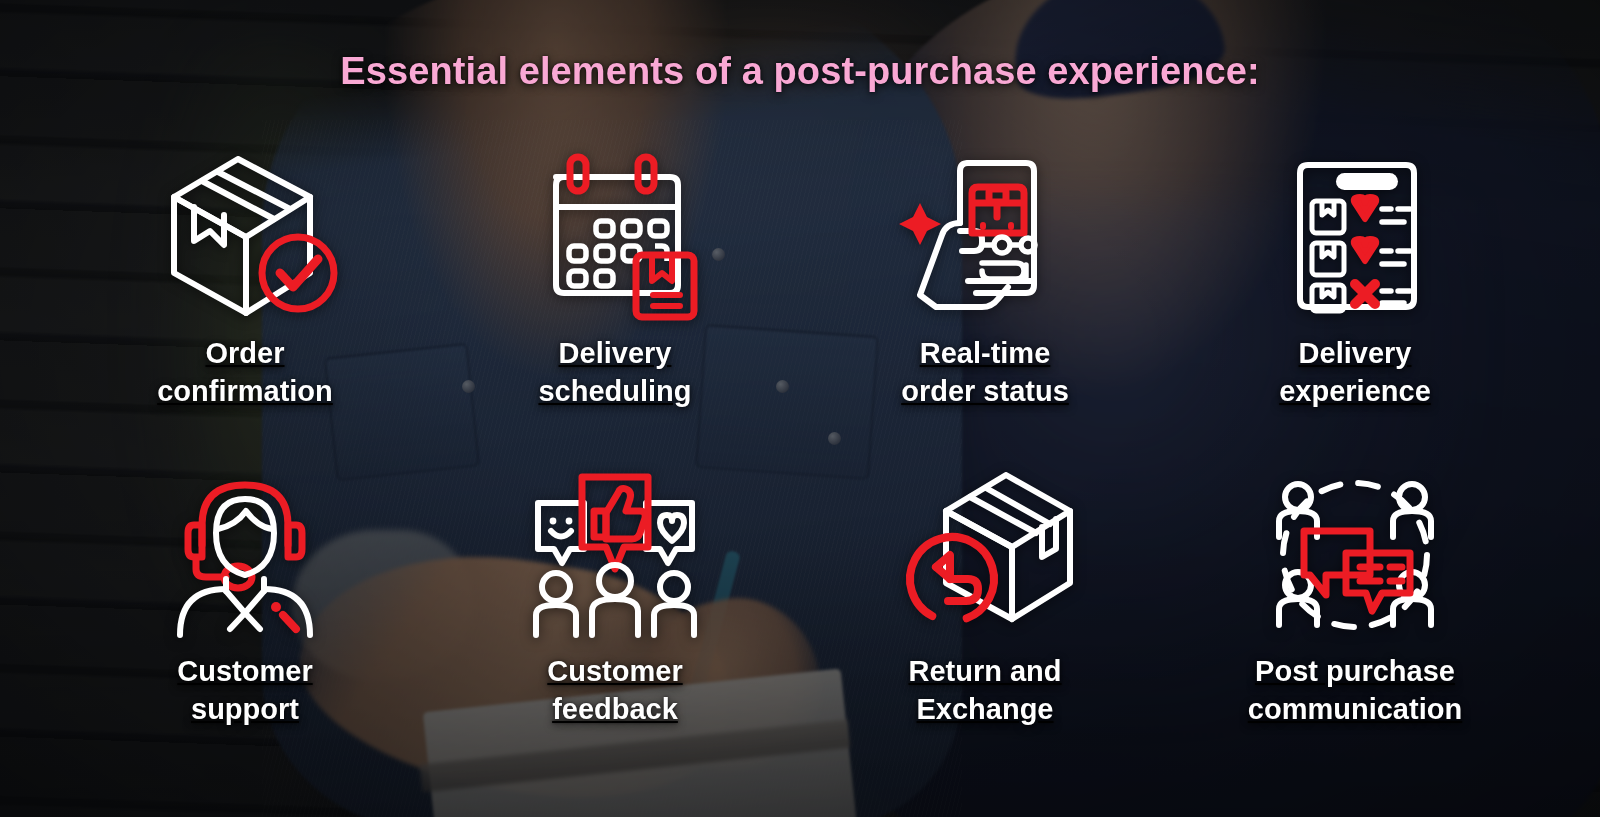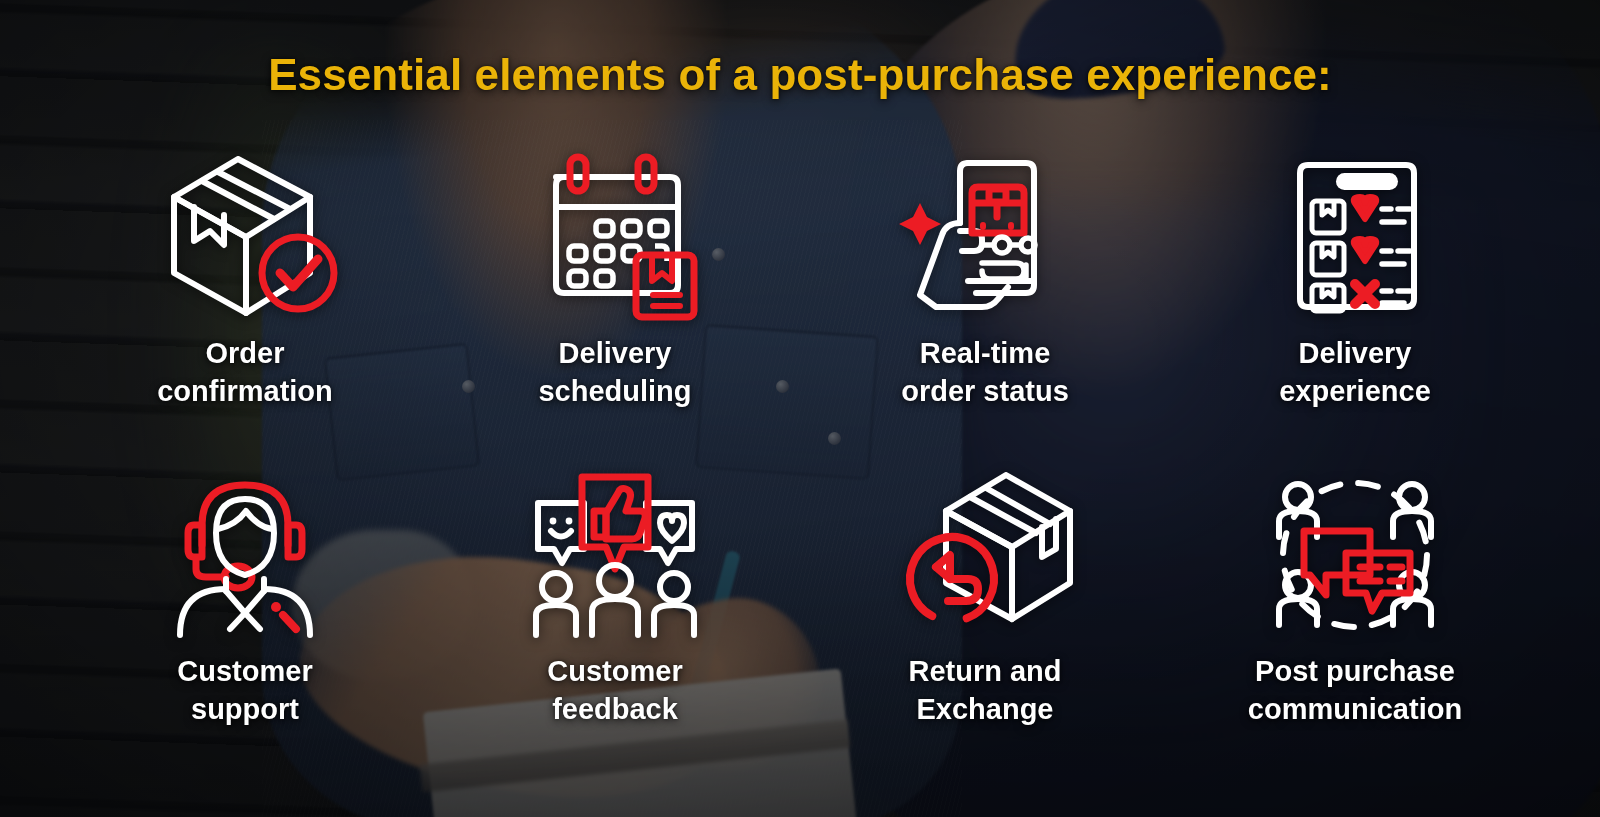--- a/index.html
+++ b/index.html
@@ -178,22 +178,22 @@
 
   
   .content { position: absolute; inset: 0; }
 
   .title {
     position: absolute;
     top: 50px;
     left: 0;
     width: 100%;
     text-align: center;
-    color: #eab308;
-    font-size: 44px;
+    color: #f9a8d4;
+    font-size: 38px;
     font-weight: bold;
     letter-spacing: .1px;
     text-shadow: 0 2px 10px rgba(0,0,0,.75), 0 0 3px rgba(0,0,0,.6);
   }
 
   .grid {
     position: absolute;
     top: 140px;
     left: 60px;
     width: 1480px;
@@ -201,20 +201,21 @@
     grid-template-columns: repeat(4, 1fr);
     grid-auto-rows: 318px;
     column-gap: 0px;
     row-gap: 0px;
   }
   .cell {
     display: flex;
     flex-direction: column;
     align-items: center;
     justify-content: flex-start;
+    text-decoration: underline;
   }
   .icon-wrap {
     height: 190px;
     display: flex;
     align-items: center;
     justify-content: center;
   }
   .icon-wrap svg { display: block; overflow: visible; filter: drop-shadow(0 2px 6px rgba(0,0,0,.55)); }
 
   .cell-label {

